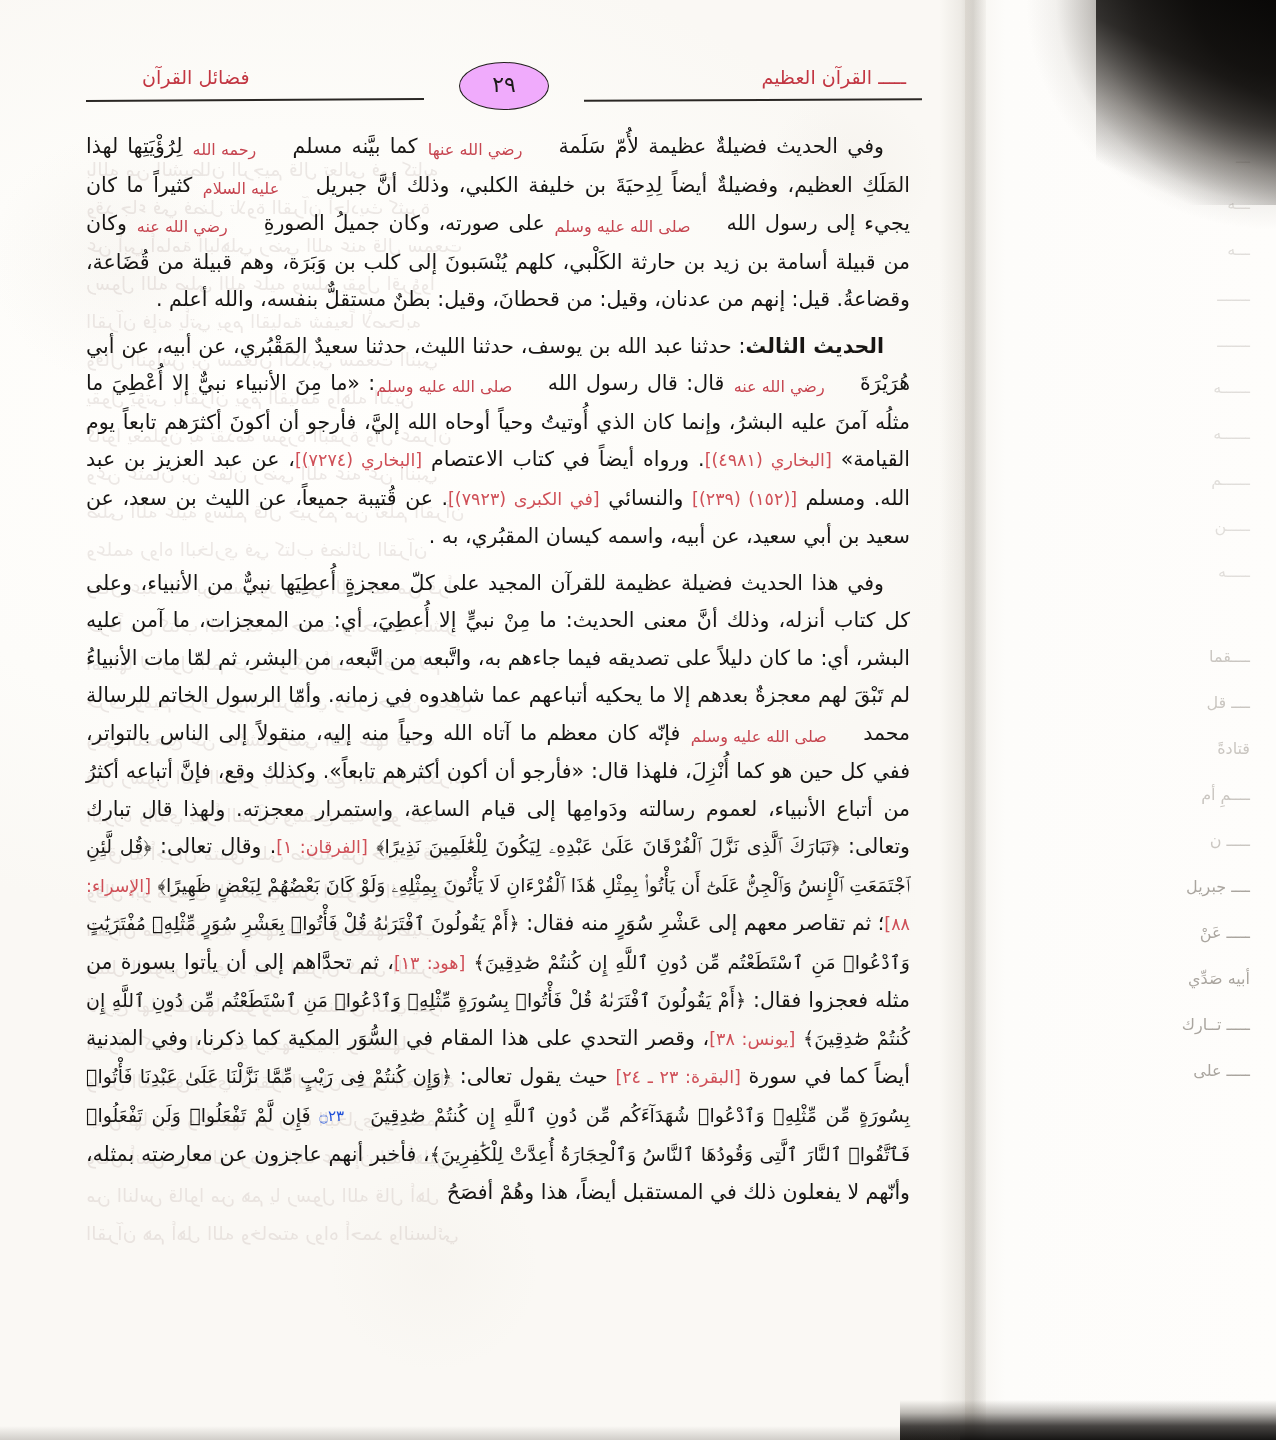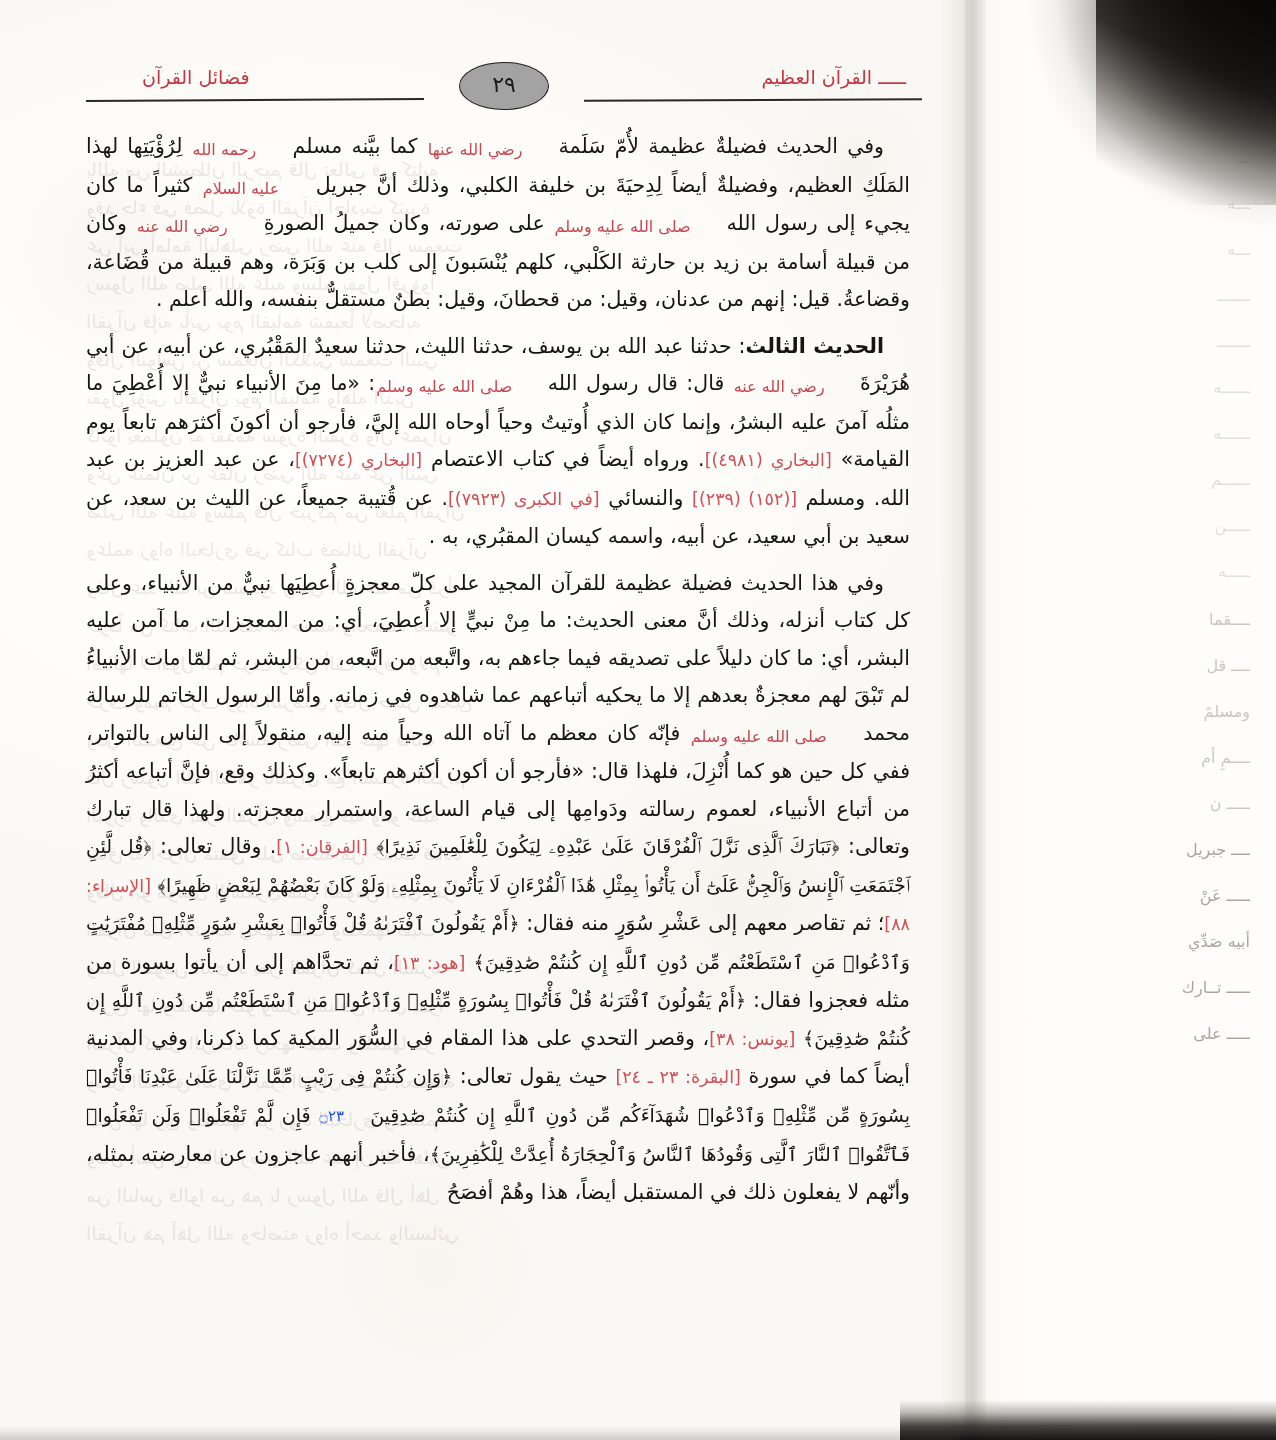--- a/index.html
+++ b/index.html
@@ -138,21 +138,21 @@
   .page-num-oval {
     position: absolute;
     left: 50%; top: 4px;
     transform: translateX(-50%);
     width: 88px; height: 46px;
     border: 1.7px solid #211f1d;
     border-radius: 50%;
     display: flex;
     align-items: center;
     justify-content: center;
-    background: #a3a3a3;
+    background: #f0abfc;
   }
   .page-num {
     font-size: 22px;
     color: #1d1b19;
     line-height: 1;
     padding-bottom: 3px;
   }
 
   
   .body {
@@ -230,21 +230,21 @@
     line-height: 1;
     margin-bottom: 30px;
     opacity: .55;
     filter: blur(.5px);
     white-space: nowrap;
     text-align: right;
     direction: rtl;
   }
   .frag.faint  { opacity: .30; }
   .frag.dark   { opacity: .72; color: #8a847c; }
-  .frag.gap    { margin-bottom: 32px; font-family: Liberation Serif, serif; }
+  .frag.gap    { margin-bottom: 69px; font-family: Liberation Serif, serif; }
 </style>
 </head>
 <body>
 
 <div class="page">
 
   <div class="leaf-main">
     <div class="paper-grain"></div>
   </div>
 
@@ -304,21 +304,21 @@
       <div class="frag faint">ـــه</div>
       <div class="frag faint">ـــــــ</div>
       <div class="frag faint">ـــــــ</div>
       <div class="frag faint">ــــــه</div>
       <div class="frag faint">ــــــه</div>
       <div class="frag faint">ــــــم</div>
       <div class="frag faint">ـــــن</div>
       <div class="frag faint gap">ـــــه</div>
       <div class="frag">ــــقما</div>
       <div class="frag">ــــ قل</div>
-      <div class="frag">ومسلمً</div>
+      <div class="frag">قتادةً</div>
       <div class="frag">ــــمِ أم</div>
       <div class="frag">ـــــ ن</div>
       <div class="frag dark">ــــ جبريل</div>
       <div class="frag dark">ـــــ عَنْ</div>
       <div class="frag dark">أبيه صَدِّي</div>
       <div class="frag dark">ـــــ تــارك</div>
       <div class="frag dark">ـــــ على</div>
     </div>
 
   <div class="corner-shadow"></div>

